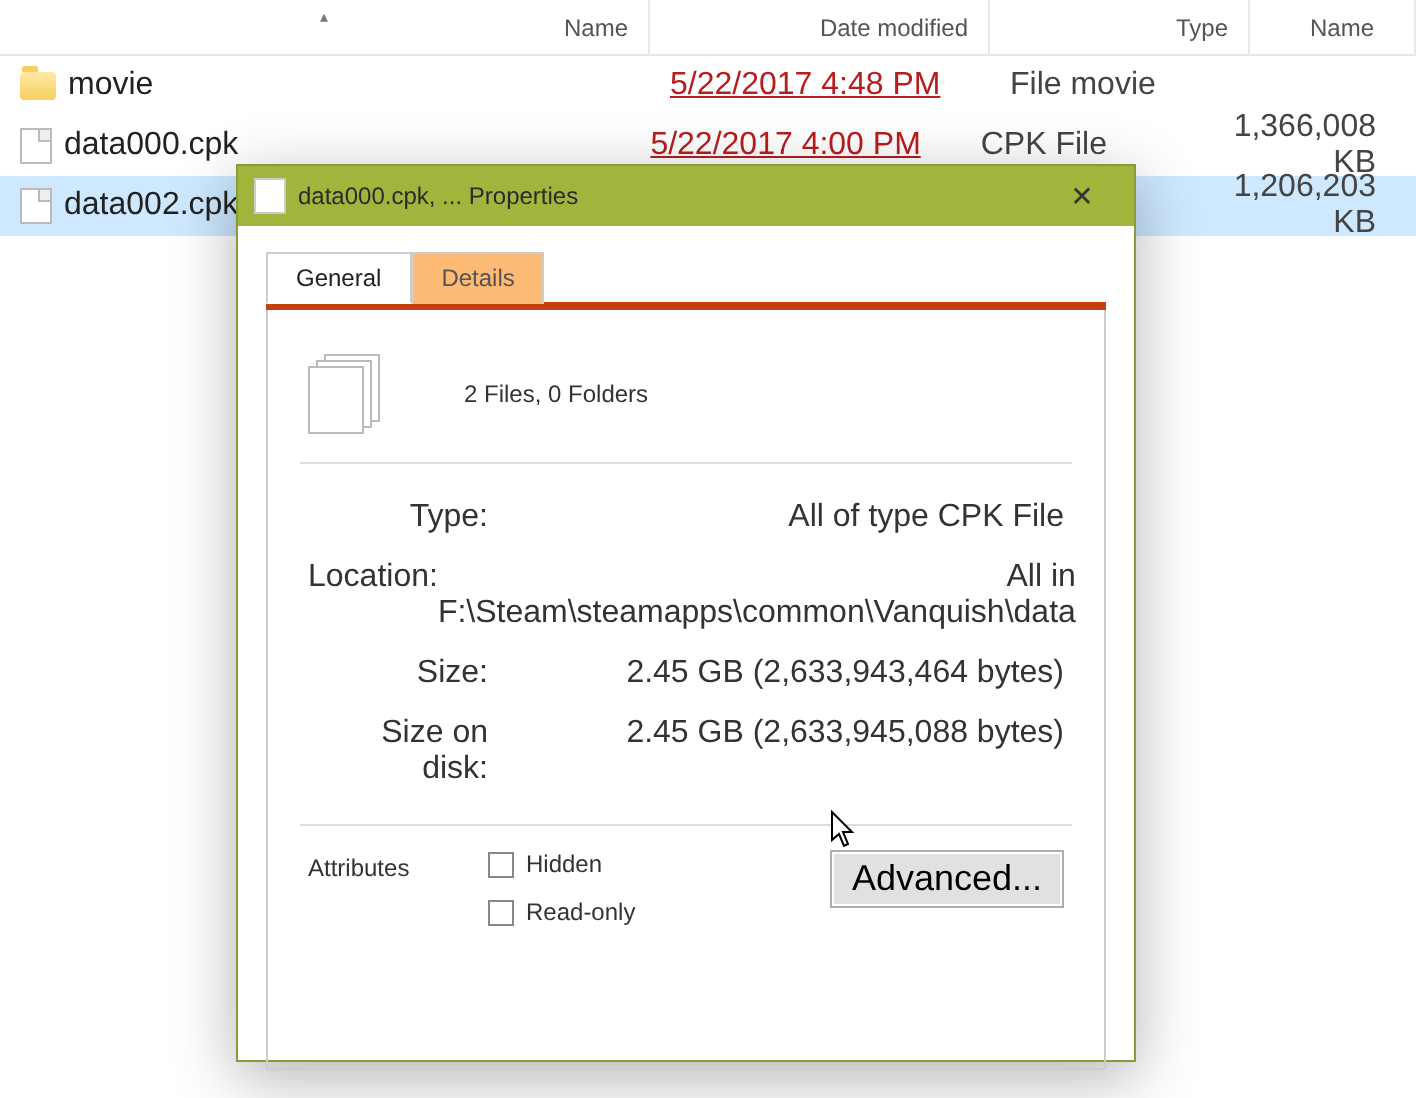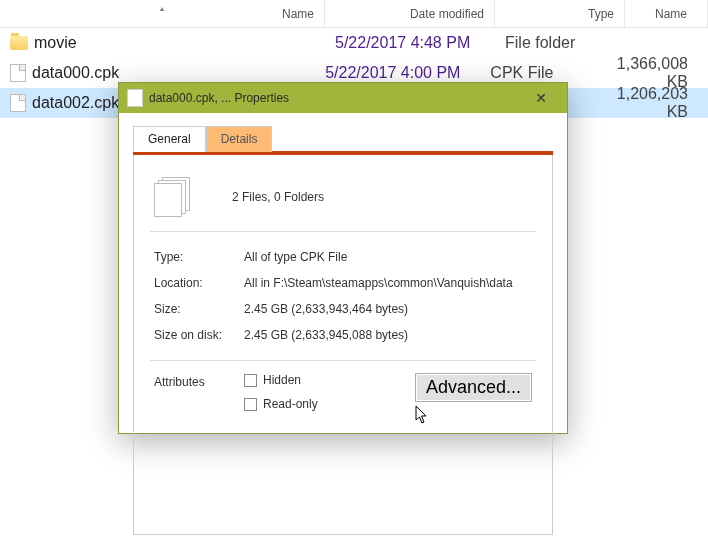--- a/index.html
+++ b/index.html
@@ -12,51 +12,51 @@
   .col-name { width: 325px; }
   .col-date { width: 170px; }
   .col-type { width: 130px; }
   .col-size { flex: 1; justify-content: flex-end; padding-right: 20px; }
   .sort-caret { margin-left: auto; margin-right: auto; position: absolute; left: 160px; top: 4px; color: #777; font-size: 8px; }
   
   .file-row { display: flex; height: 30px; align-items: center; font-size: 16px; color: #222; }
   .file-row.selected { background: #cde8ff; }
   .cell { padding: 0 10px; }
   .cell-name { width: 325px; display: flex; align-items: center; gap: 6px; }
-  .cell-date { width: 170px; color: #4c1d95; }
+  .cell-date { width: 170px; color: #b91c1c; text-decoration: underline; }
   .cell-type { width: 130px; color: #444; }
   .cell-size { flex: 1; text-align: right; padding-right: 20px; color: #444; }
   
   .folder-icon { width: 18px; height: 14px; background: linear-gradient(#ffe9a6,#f7cf5e); border-radius: 2px; position: relative; }
   .folder-icon::before { content:""; position:absolute; top:-3px; left:1px; width:8px; height:3px; background:#f7cf5e; border-radius:1px 1px 0 0; }
   .file-icon { width: 16px; height: 18px; background: #fff; border: 1px solid #bbb; position: relative; }
   .file-icon::before { content:""; position:absolute; top:0; right:0; width:5px; height:5px; background:#eee; border-left:1px solid #bbb; border-bottom:1px solid #bbb; }
   
   
-  .dialog { position: absolute; left: 118px; top: 82px; width: 450px; height: 352px; background: #fff; box-shadow: 0 8px 30px rgba(0,0,0,0.3); border: 1px solid #8a9a3a; }
+  .dialog { position: absolute; left: 118px; top: 82px; width: 450px; height: 449px; background: #fff; box-shadow: 0 8px 30px rgba(0,0,0,0.3); border: 1px solid #8a9a3a; }
   .titlebar { height: 30px; background: #a0b53b; display: flex; align-items: center; padding: 0 6px 0 8px; gap: 6px; }
   .title-icon { width: 16px; height: 18px; background: #fff; border: 1px solid rgba(0,0,0,0.2); position: relative; flex-shrink:0;}
   .title-text { font-size: 12px; color: #2b2b2b; flex: 1; }
   .close-btn { width: 40px; height: 24px; text-align: center; line-height: 24px; font-size: 14px; color: #333; cursor: pointer; }
   
   .dialog-body { padding: 12px 14px 0 14px; }
   .tabs { display: flex; border-bottom: 4px solid #c2410c; }
   .tab { padding: 5px 14px; font-size: 12px; border: 1px solid transparent; border-bottom: none; background: #fdba74; border-color:#ccc; position:relative; top:1px; color:#555;}
   .tab.active { background: #fff; border-color: #ccc; border-bottom: 1px solid #fff; color:#222;}
   .tab-content { border: 1px solid #ccc; border-top: none; padding: 18px 16px; height: 380px; }
   
   .summary { display: flex; align-items: center; gap: 38px; padding: 4px 4px 14px 4px; border-bottom: 1px solid #ddd; }
   .multi-icon { width: 40px; height: 40px; position: relative; }
   .multi-icon .page { position:absolute; width:28px; height:34px; background:#fff; border:1px solid #bbb; }
   .multi-icon .p1 { left:8px; top:0; }
   .multi-icon .p2 { left:4px; top:3px; }
   .multi-icon .p3 { left:0; top:6px; }
   
   .info-block { padding: 12px 4px; border-bottom: 1px solid #ddd; }
-  .info-row { display: flex; padding: 6px 0; font-size: 12px; color: #333; }
+  .info-row { display: flex; padding: 6px 0; font-size: 16px; color: #333; text-align: right; }
   .info-label { width: 90px; color: #333; }
   .info-value { flex: 1; }
   
   .attr-block { padding: 12px 4px; }
   .attr-row { display: flex; align-items: flex-start; }
   .attr-label { width: 90px; padding-top: 2px; }
   .attr-checks { flex: 1; }
   .chk-line { display: flex; align-items: center; gap: 6px; margin-bottom: 10px; font-size:12px;}
   .chk { width: 13px; height: 13px; border: 1px solid #888; background: #fff; }
   .adv-btn { padding: 3px 10px; border: 1px solid #adadad; background: #e1e1e1; font-size: 18px; cursor: pointer; box-shadow: 0 0 0 1px #fff inset; }
@@ -76,21 +76,21 @@
     <div class="header-cell col-type">Type</div>
     <div class="header-cell col-size">Name</div>
   </div>
 
   <div class="file-row">
     <div class="cell cell-name">
         <span class="folder-icon"></span>
         <span>movie</span>
       </div>
     <div class="cell cell-date">5/22/2017 4:48 PM</div>
-    <div class="cell cell-type">File folder</div>
+    <div class="cell cell-type">File movie</div>
     <div class="cell cell-size"></div>
   </div>
   <div class="file-row">
     <div class="cell cell-name">
         <span class="file-icon"></span>
         <span>data000.cpk</span>
       </div>
     <div class="cell cell-date">5/22/2017 4:00 PM</div>
     <div class="cell cell-type">CPK File</div>
     <div class="cell cell-size">1,366,008 KB</div>

